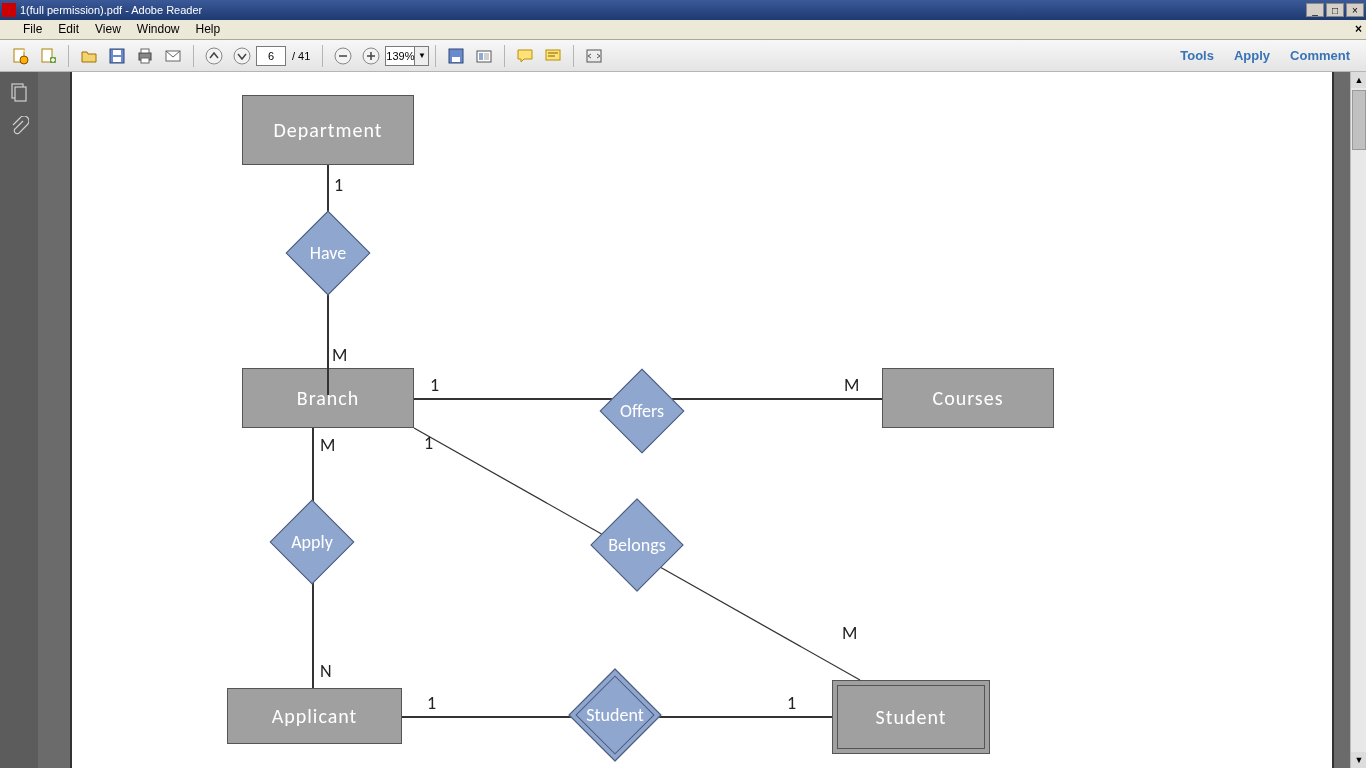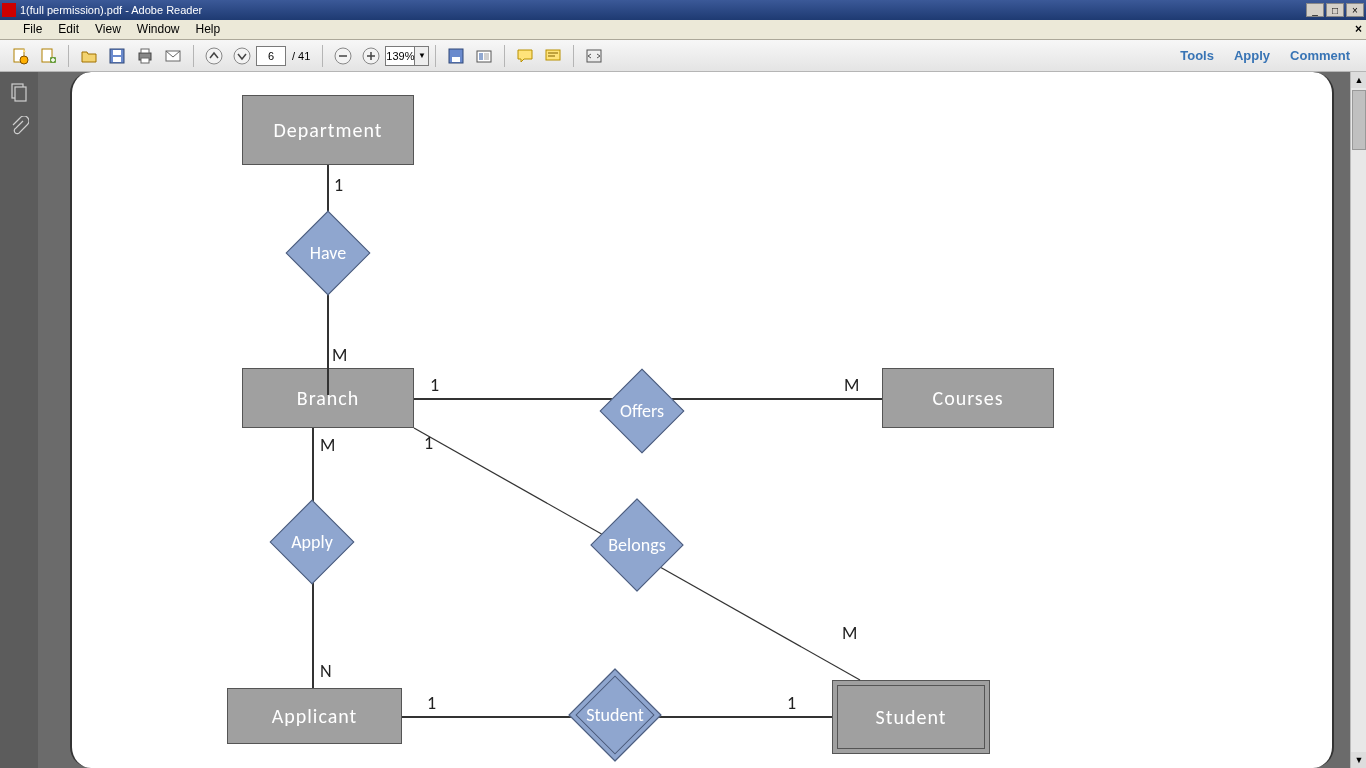--- a/index.html
+++ b/index.html
@@ -28,21 +28,21 @@
 .toolbar .spacer { flex: 1; }
 .rbtn { padding: 4px 10px; color: #3874b5; font-size: 13px; font-weight: 600; cursor: default; }
 
 
 .content { position: absolute; top: 72px; bottom: 0; left: 0; right: 0; display: flex; }
 .sidepanel { width: 38px; background: #5c5c5c; display: flex; flex-direction: column; align-items: center; padding-top: 8px; }
 .sidebtn { width: 24px; height: 24px; margin-bottom: 10px; display: flex; align-items: center; justify-content: center; }
 .sidebtn svg { stroke: #cfcfcf; fill: none; }
 
 .pagewrap { flex: 1; background: #6b6b6b; overflow: auto; position: relative; }
-.page { background: #fff; width: 1264px; height: 100%; margin: 0 auto; border-left: 2px solid #333; border-right: 2px solid #333; position: relative; border-radius: 21px; }
+.page { background: #fff; width: 1264px; height: 100%; margin: 0 auto; border-left: 2px solid #333; border-right: 2px solid #333; position: relative; }
 
 
 .entity { position: absolute; background: #a0a0a0; border: 1px solid #555; color: #fff; display: flex; align-items: center; justify-content: center; font-size: 20px; font-family: Calibri, Arial, sans-serif; letter-spacing: 1px; }
 .entity.dbl { box-shadow: inset 0 0 0 4px #a0a0a0, inset 0 0 0 5px #555; }
 
 .diamond { position: absolute; }
 .diamond .shape { width: 100%; height: 100%; background: #8fa6cf; border: 1px solid #4a5a7a; transform: rotate(45deg); }
 .diamond .shape.dbl { box-shadow: inset 0 0 0 4px #8fa6cf, inset 0 0 0 5px #4a5a7a; }
 .diamond .label { position: absolute; top: 0; left: -30%; width: 160%; height: 100%; display: flex; align-items: center; justify-content: center; color: #fff; font-size: 18px; font-family: Calibri, Arial, sans-serif; }
 

